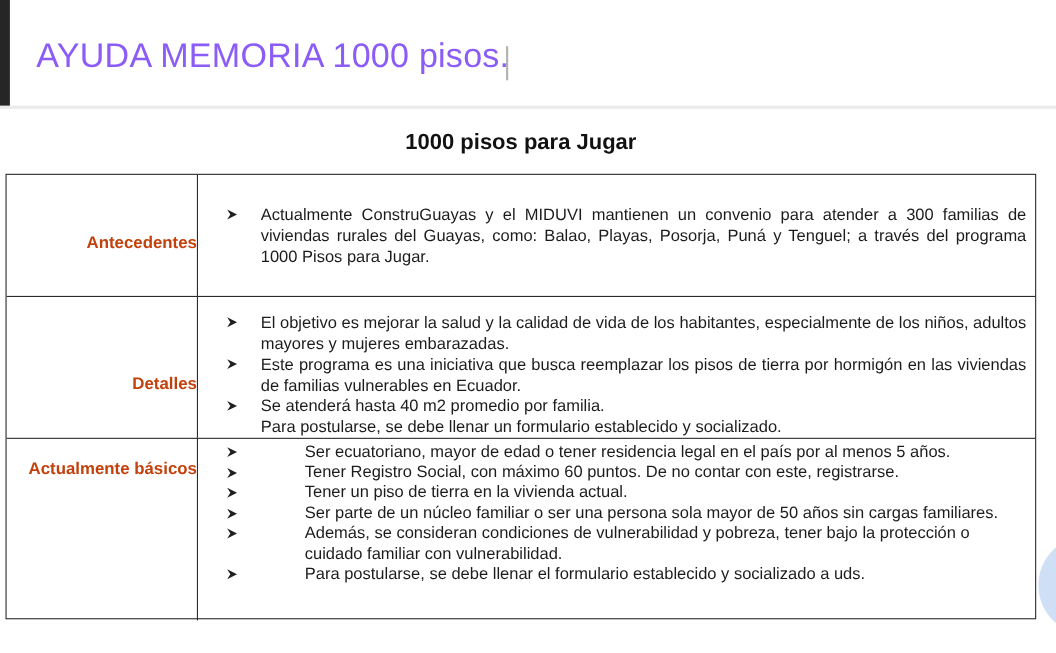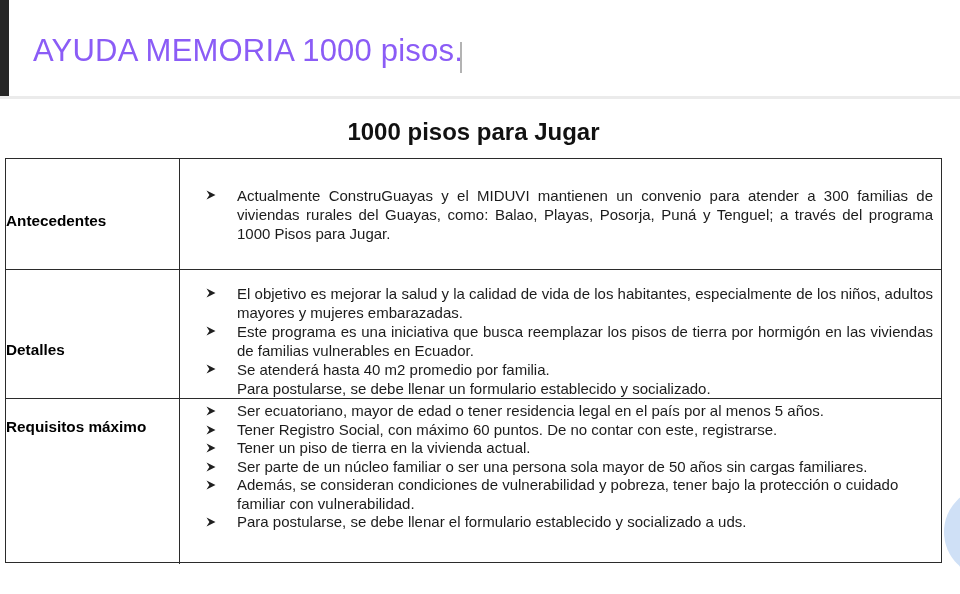--- a/index.html
+++ b/index.html
@@ -27,50 +27,50 @@
     width:2px; height:31px; background:#b3b3b3;
   }
   .header-divider {
     position:absolute; left:0; top:96px; width:960px; height:3px;
     background:#ebebeb;
   }
 
   
   .sheet-heading {
     position:absolute; left:5px; top:118px; width:937px;
-    text-align:center; font-size:24px; font-weight:700; color:#111;
+    text-align:center; font-size:20px; font-weight:700; color:#111;
   }
 
   
   .memo-table {
     position:absolute; left:5px; top:158px; width:937px; height:405px;
     display:grid;
     grid-template-columns:174px 1fr;
     grid-template-rows:110px 129px 166px;
     border:1.5px solid #2b2b2b;
     background:#fff;
   }
   .cell { overflow:hidden; }
   .lcell {
     border-right:1.5px solid #2b2b2b;
-    display:flex; justify-content:flex-start;
-    font-weight:700; font-size:15.3px; color:#000000;
+    display:flex; justify-content:flex-end;
+    font-weight:700; font-size:15.3px; color:#c2410c;
   }
   .r2 { border-top:1.5px solid #2b2b2b; }
   .lcell.row1 { align-items:center; padding-top:14px; }
   .lcell.row2 { align-items:center; padding-top:32px; }
   .lcell.row3 { align-items:flex-start; padding-top:19px; }
 
   .ccell { display:flex; flex-direction:column; font-size:15px; }
   .ccell.row1 { justify-content:center; padding-right:8px; }
   .ccell.row2 { padding-top:14px; padding-right:8px; }
   .ccell.row3 { padding-top:3px; padding-right:8px; line-height:18.5px; }
 
   .item { display:flex; padding-left:26px; line-height:19px; }
-  .ccell.row3 .item { line-height:18.5px; }
+  .ccell.row3 .item { line-height:18.5px;gap:40px; }
   .bullet {
     flex:0 0 31px; display:flex; justify-content:flex-start;
     padding-top:4px;
   }
   .bullet svg { display:block; }
   .itext { flex:1; }
   .ccell.row1 .itext, .ccell.row2 .itext { text-align:justify; }
 
   
   .blue-bubble {
@@ -133,21 +133,21 @@
         </span>
         <span class="itext">Se atenderá hasta 40 m2 promedio por familia.</span>
       </div>
       <div class="item">
         <span class="bullet"></span>
         <span class="itext">Para postularse, se debe llenar un formulario establecido y socializado.</span>
       </div>
     </div>
 
   <div class="cell lcell row3 r2">
-    <span>Requisitos máximo</span>
+    <span>Actualmente básicos</span>
   </div>
   <div class="cell ccell row3 r2">
       <div class="item">
         <span class="bullet">
           <svg width="10" height="10" viewBox="0 0 10 10">
             <polygon points="0.5,0.5 9.5,5 0.5,9.5 3.4,5" fill="#1f1f1f"></polygon>
           </svg>
         </span>
         <span class="itext">Ser ecuatoriano, mayor de edad o tener residencia legal en el país por al menos 5 años.</span>
       </div>

